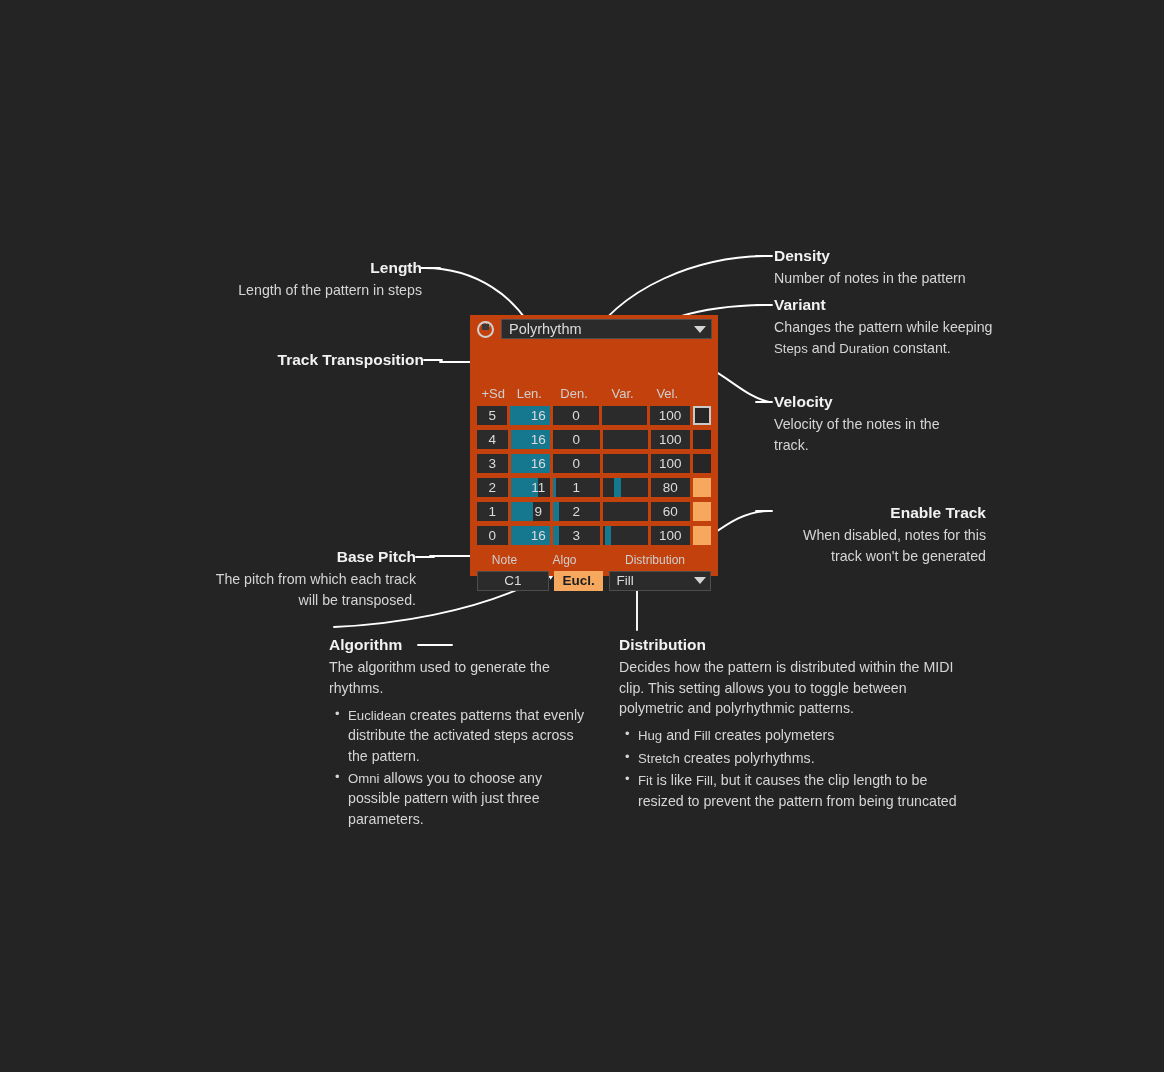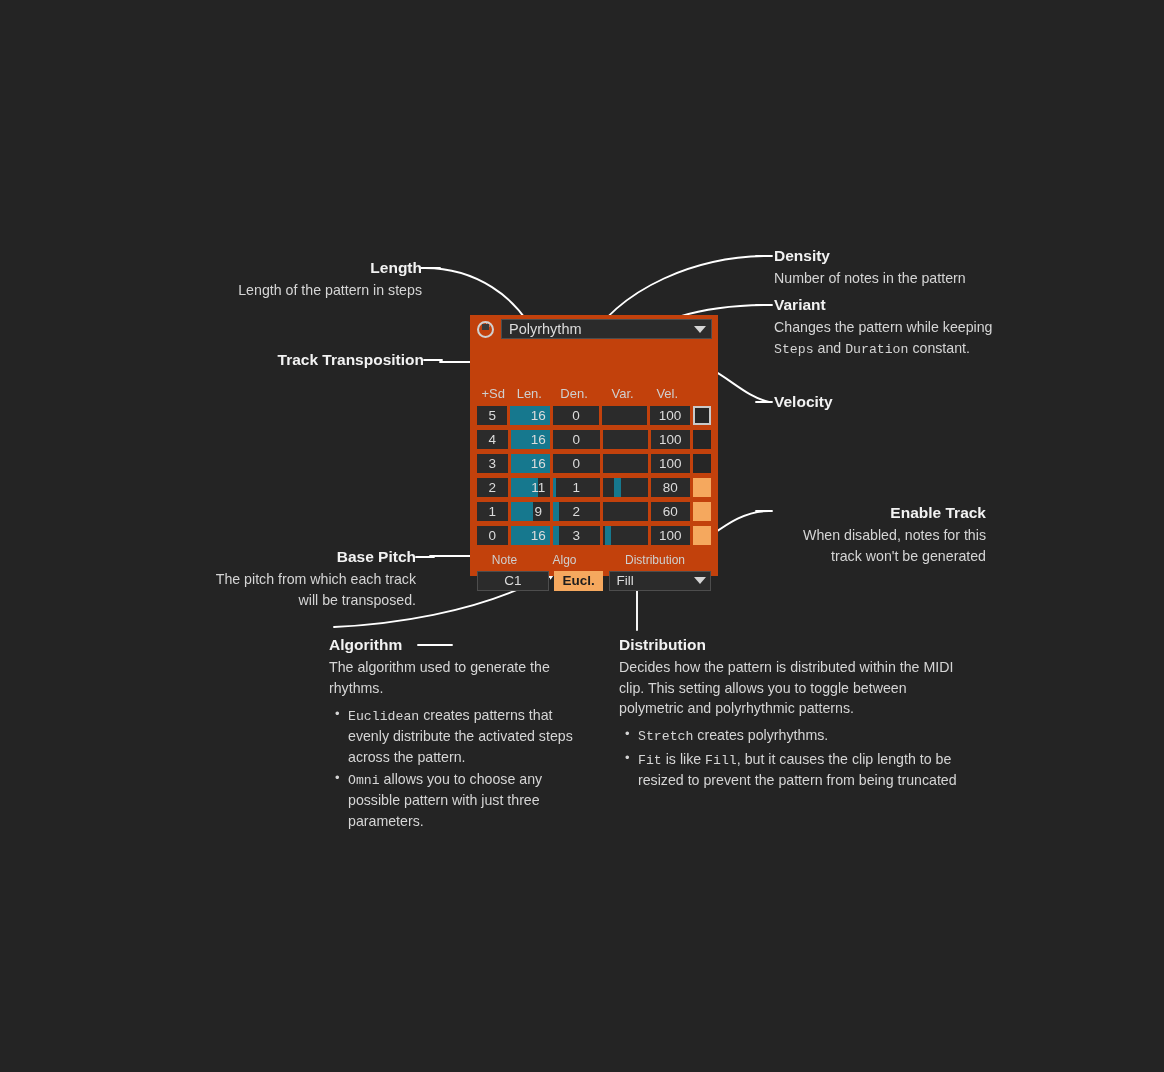--- a/index.html
+++ b/index.html
@@ -19,21 +19,21 @@
 
   
   .anno{position:absolute;}
   .anno .title{
     font-weight:bold;font-size:15.5px;color:#f2f2f2;line-height:1.25;
     margin:0 0 3px 0;
   }
   .anno .body{font-size:14.2px;color:#d5d5d5;line-height:1.42;}
   .anno.right{text-align:left;}
   .anno.left{text-align:right;}
-  .mono{font-family:Liberation Mono, monospace;font-size:13.2px;letter-spacing:0px;}
+  .mono{font-family:Liberation Sans, sans-serif;font-size:13.2px;letter-spacing:0px;}
   ul.bullets{list-style:none;margin:7px 0 0 0;padding:0 0 0 4px;}
   ul.bullets li{
     position:relative;padding-left:15px;margin-bottom:2px;
     font-size:14.2px;line-height:1.42;color:#d5d5d5;
   }
   ul.bullets li:before{
     content:"\2022";position:absolute;left:2px;top:0;color:#d5d5d5;font-size:13px;
   }
 
   
@@ -345,37 +345,39 @@
     <ul class="bullets">
       <li><span class="mono">Euclidean</span><span> creates patterns that evenly distribute the activated steps across the pattern.</span></li>
       <li><span class="mono">Omni</span><span> allows you to choose any possible pattern with just three parameters.</span></li>
     </ul>
   </div>
 
   <div class="anno right" style="left:619px;top:635px;width:352px;">
     <div class="title">Distribution</div>
     <div class="body">Decides how the pattern is distributed within the MIDI clip. This setting allows you to toggle between polymetric and polyrhythmic patterns.</div>
     <ul class="bullets">
+      <li><span class="mono">Hug</span><span> and </span><span class="mono">Fill</span><span> creates polymeters</span></li>
       <li><span class="mono">Stretch</span><span> creates polyrhythms.</span></li>
       <li><span class="mono">Fit</span><span> is like </span><span class="mono">Fill</span><span>, but it causes the clip length to be resized to prevent the pattern from being truncated</span></li>
     </ul>
   </div>
 
   <div class="anno right" style="left:774px;top:246px;width:228px;">
     <div class="title">Density</div>
     <div class="body">Number of notes in the pattern</div>
   </div>
 
   <div class="anno right" style="left:774px;top:295px;width:222px;">
     <div class="title">Variant</div>
     <div class="body"><span>Changes the pattern while keeping </span><span class="mono">Steps</span><span> and </span><span class="mono">Duration</span><span> constant.</span></div>
   </div>
 
   <div class="anno right" style="left:774px;top:392px;width:200px;">
     <div class="title">Velocity</div>
+    <div class="body">Velocity of the notes in the track.</div>
   </div>
 
   <div class="anno right" style="left:774px;top:503px;width:212px;text-align:right;">
     <div class="title">Enable Track</div>
     <div class="body">When disabled, notes for this track won't be generated</div>
   </div>
 
 </div>
 
 </body></html>

